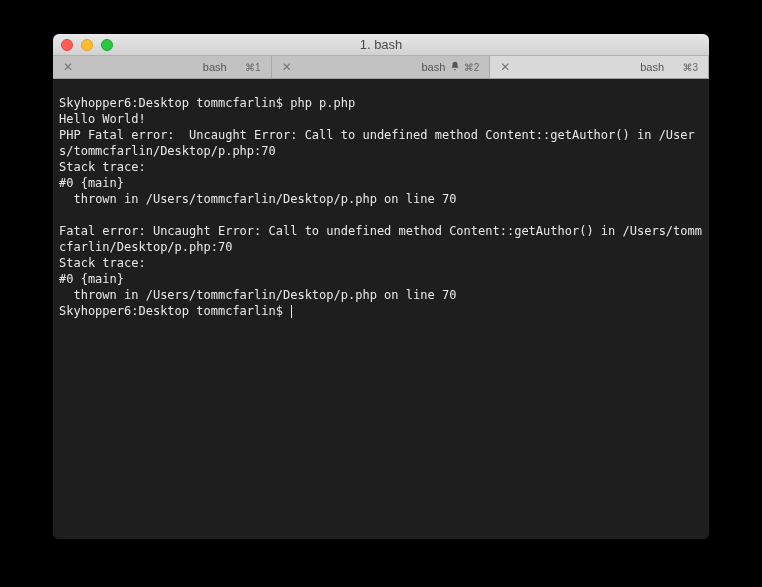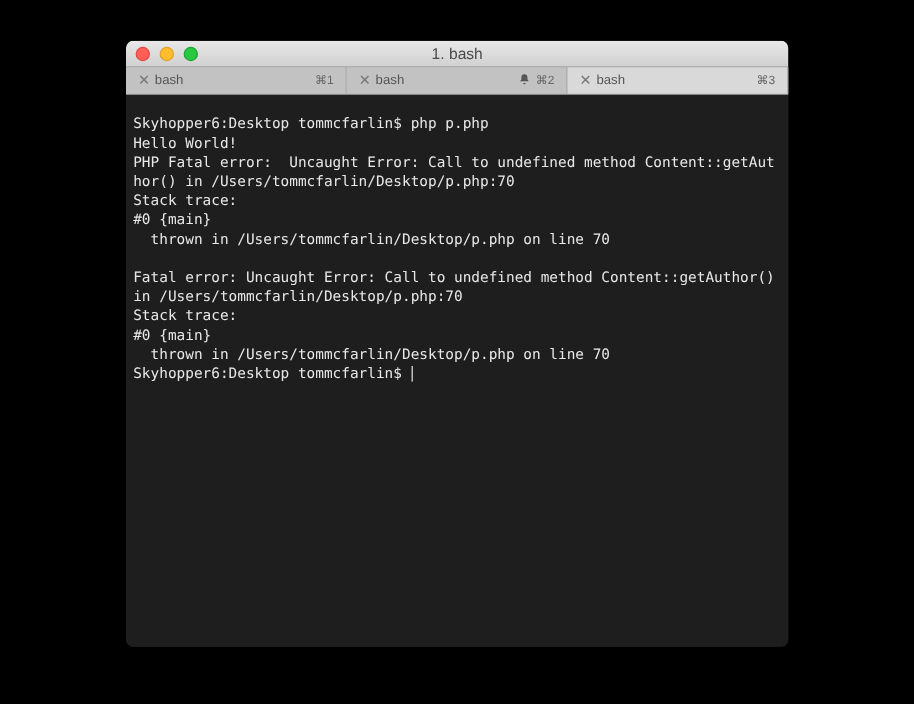--- a/index.html
+++ b/index.html
@@ -7,21 +7,21 @@
     background: #000;
     width: 762px;
     height: 587px;
     font-family: -apple-system, BlinkMacSystemFont, "Helvetica Neue", sans-serif;
     display: flex;
     align-items: flex-start;
     justify-content: center;
     padding-top: 34px;
   }
   .window {
-    width: 552px;
+    width: 656px;
     background: #1e1e1e;
     border-radius: 6px;
     overflow: hidden;
     box-shadow: 0 10px 40px rgba(0,0,0,0.5);
   }
   .titlebar {
     height: 22px;
     background: linear-gradient(#e8e8e8, #d1d1d1);
     border-bottom: 1px solid #b0b0b0;
     display: flex;
@@ -68,21 +68,21 @@
   .tab.active {
     background: #d9d9d9;
   }
   .tab-close {
     color: #777;
     font-size: 12px;
     width: 14px;
   }
   .tab-label {
     flex: 1;
-    text-align: left;
+    text-align: right;
   }
   .tab-right {
     display: flex;
     align-items: center;
     gap: 4px;
     font-size: 10px;
     color: #666;
     width: 34px;
     justify-content: flex-end;
   }

